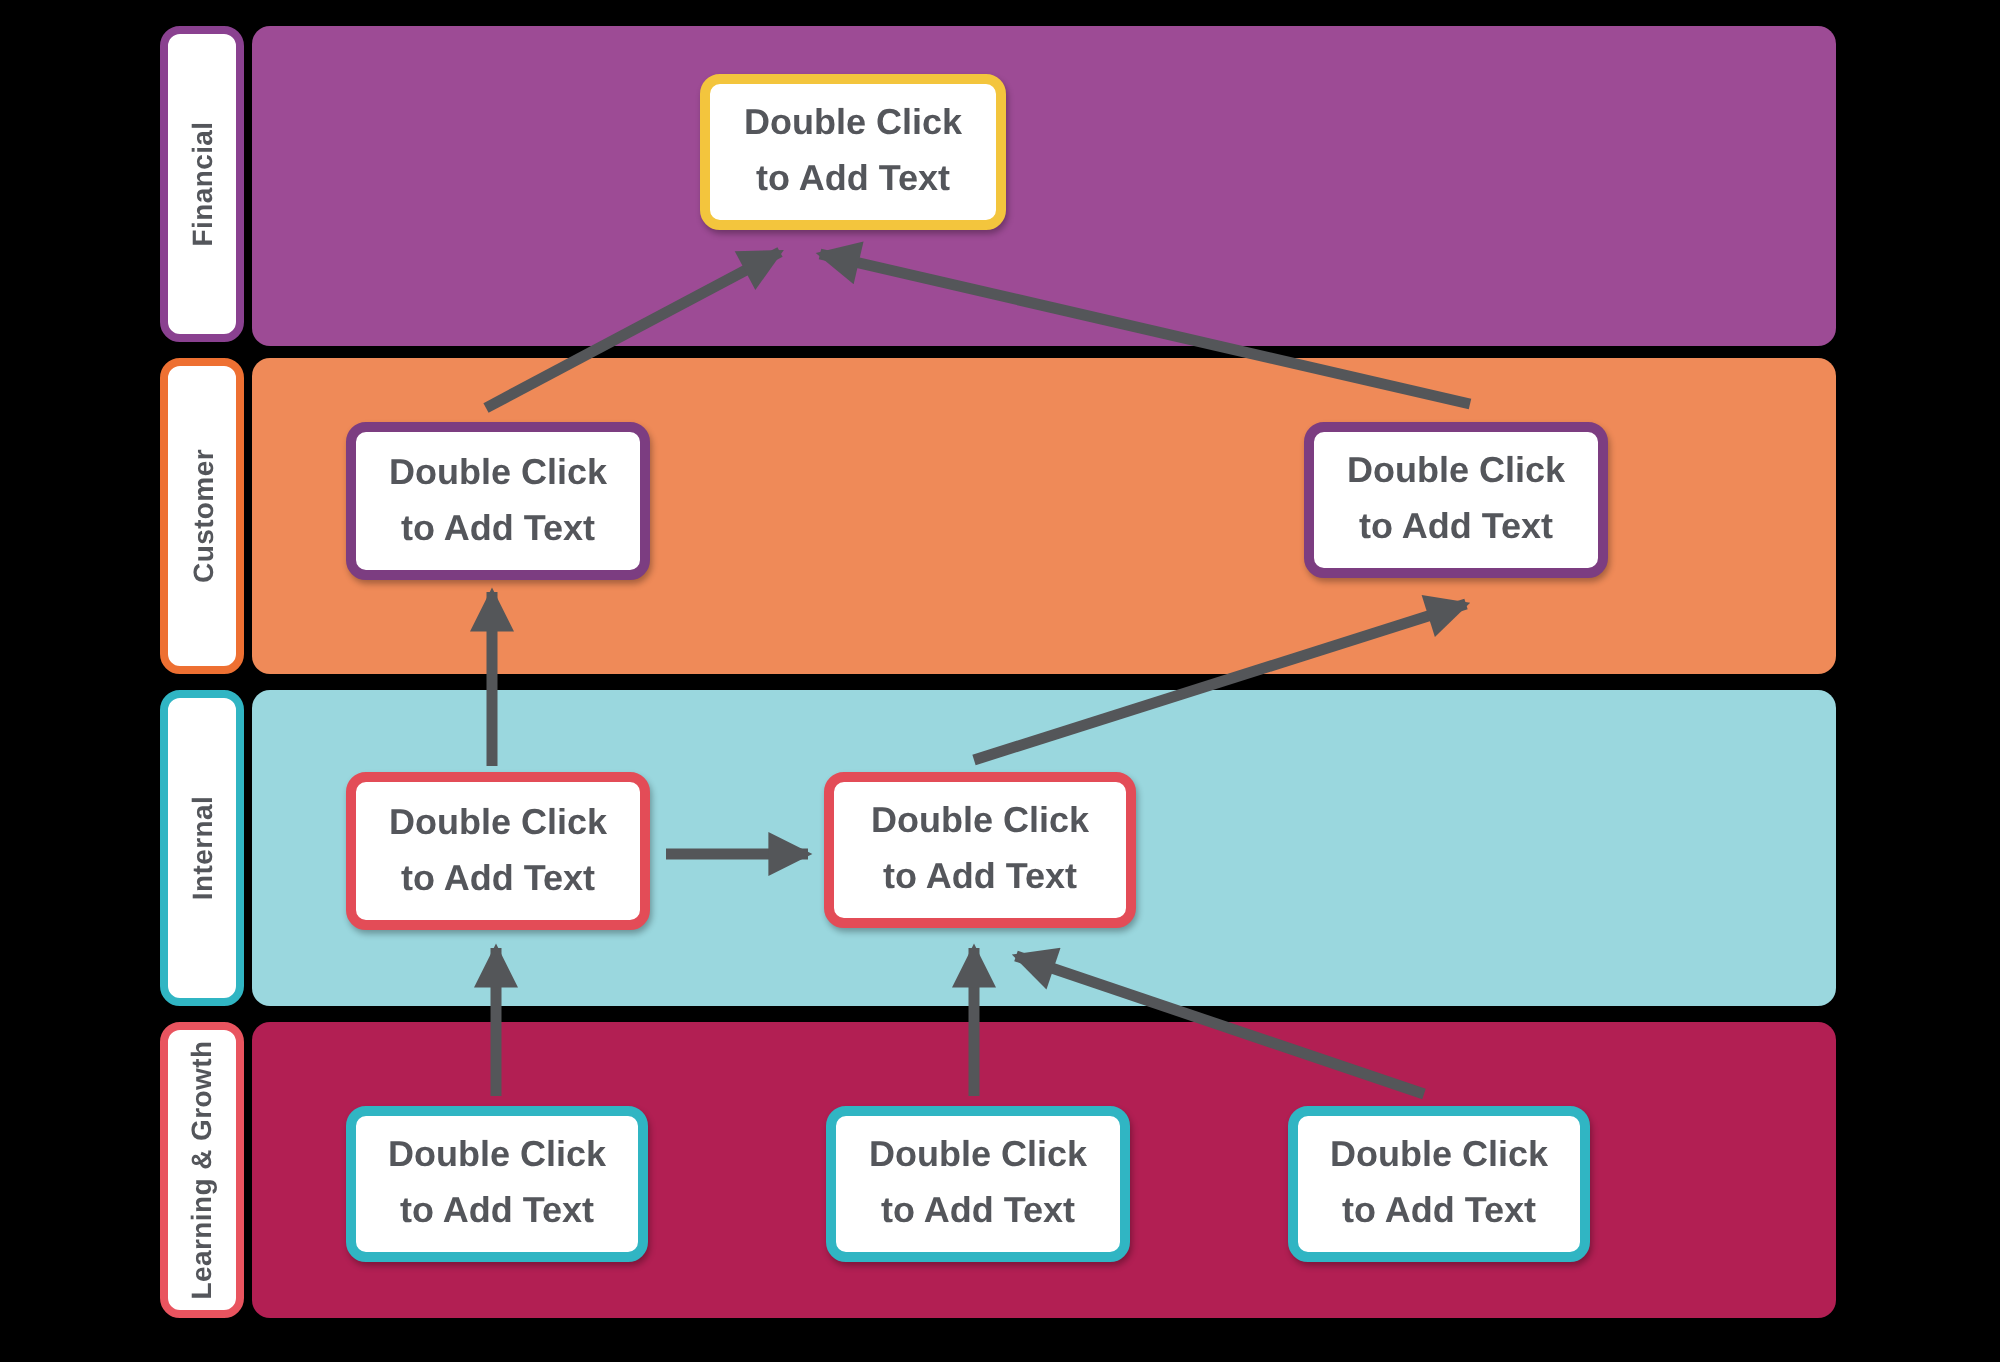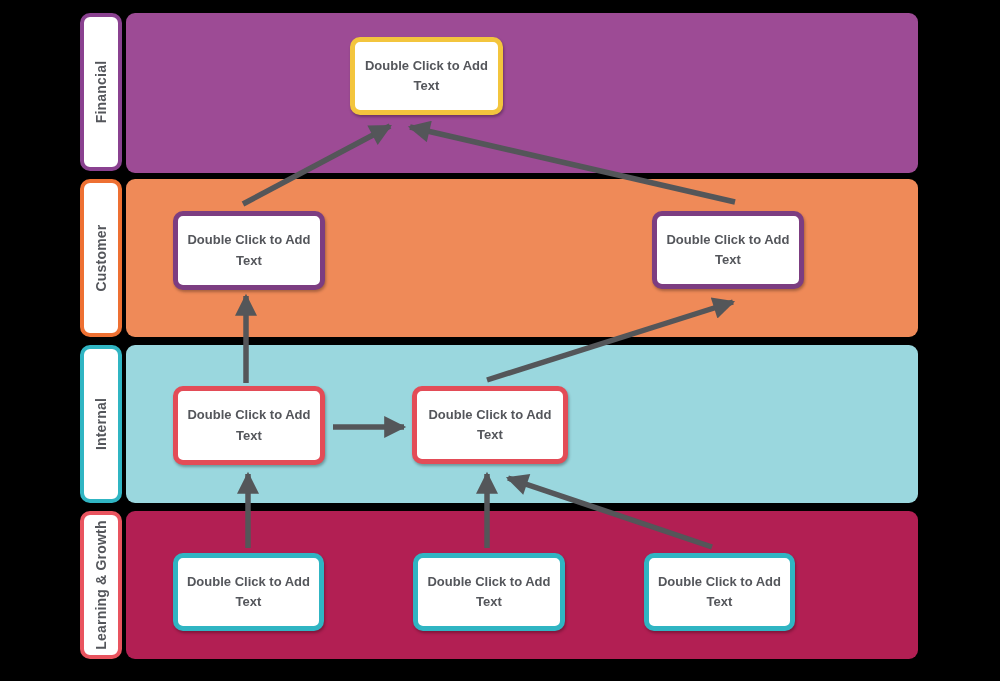--- a/index.html
+++ b/index.html
@@ -51,21 +51,21 @@
     justify-content: center;
     text-align: center;
     box-shadow: 1px 2px 3px rgba(0,0,0,0.3);
     z-index: 3;
     cursor: default;
   }
   .node span {
     display: inline-block;
     width: 124px;
     font-weight: bold;
-    font-size: 13px;
+    font-size: 18px;
     line-height: 1.55;
     color: #54565B;
   }
   svg.connectors {
     position: absolute;
     left: 0; top: 0;
     width: 1000px; height: 681px;
     z-index: 4;
   }
 </style>

